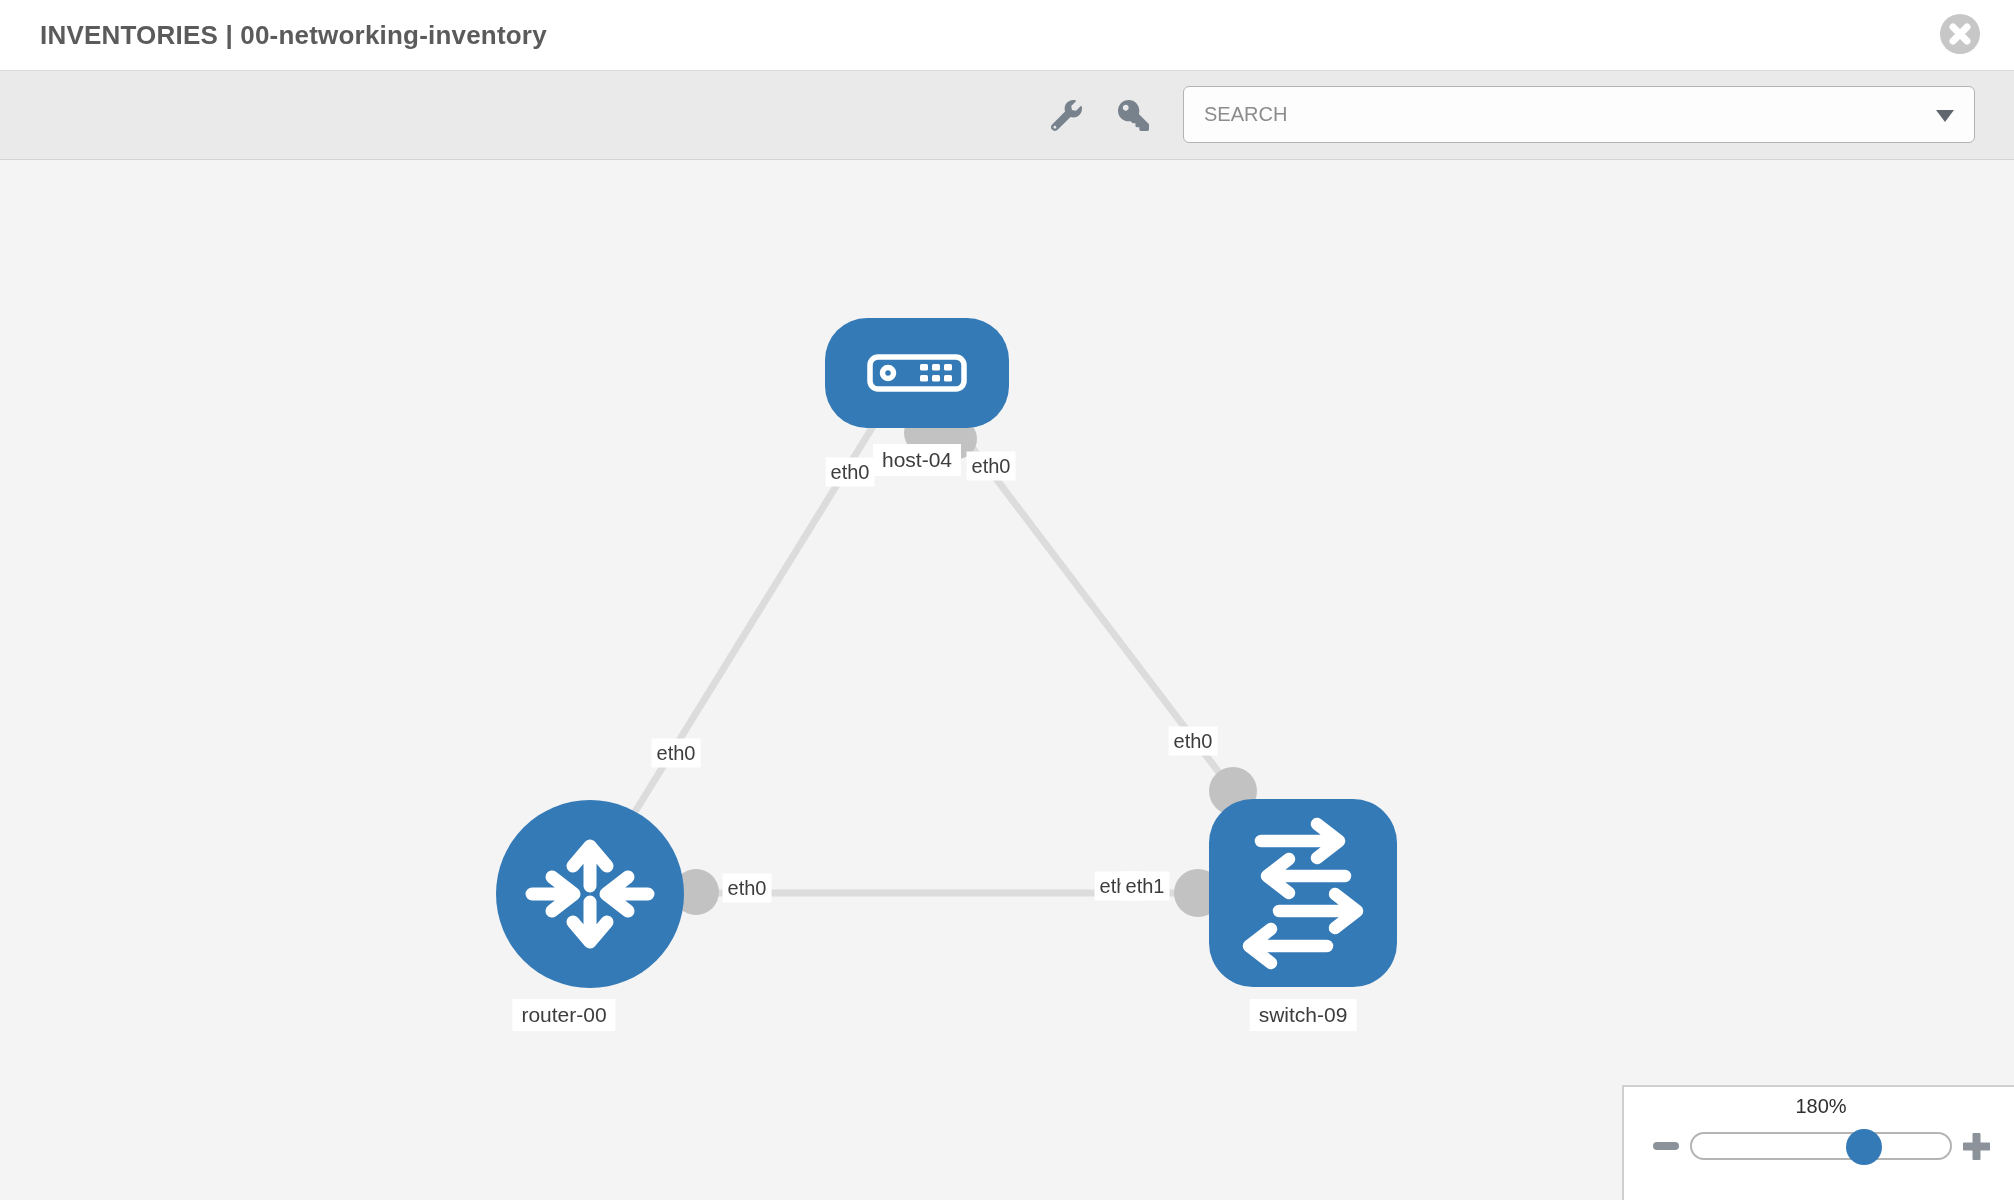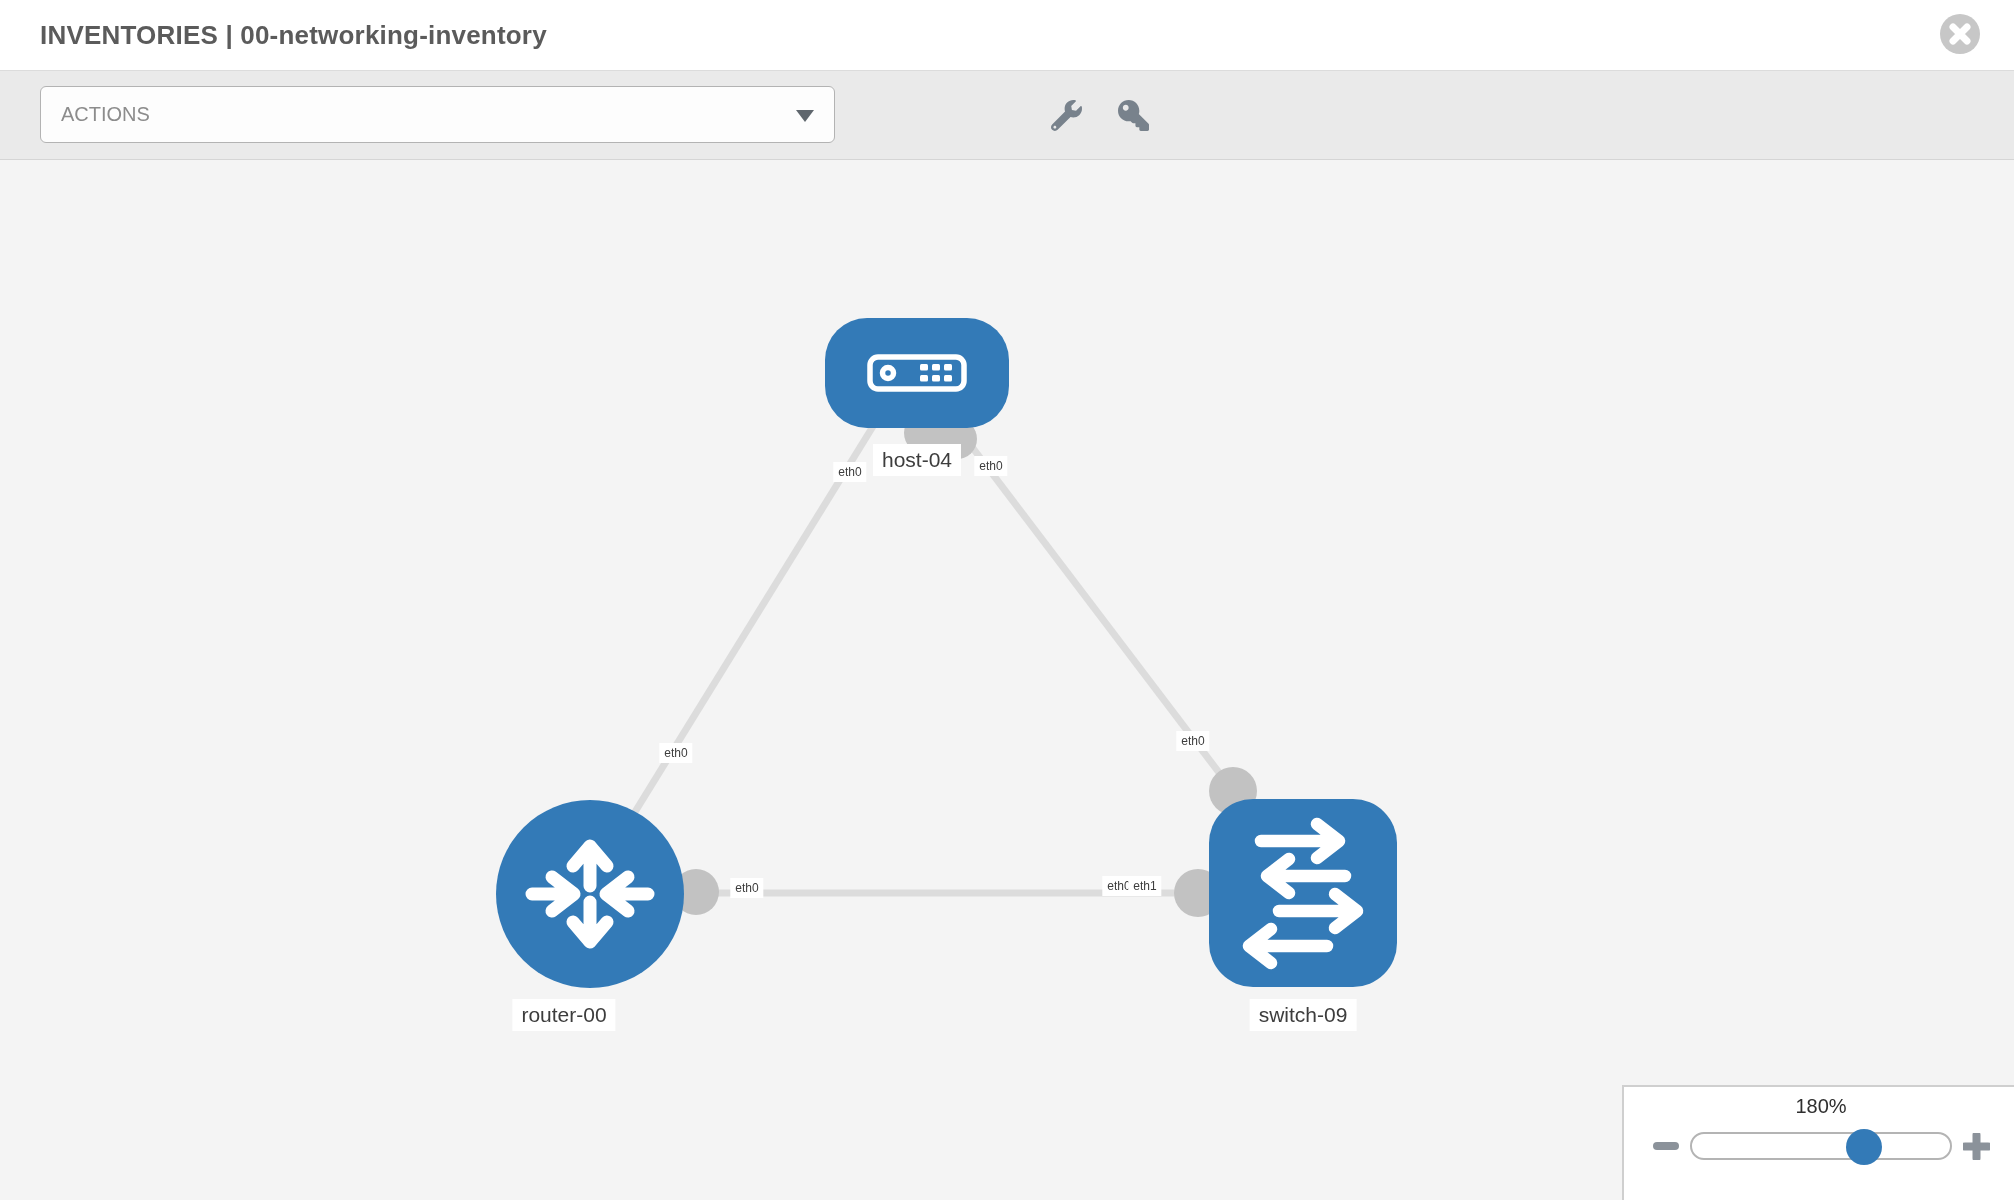--- a/index.html
+++ b/index.html
@@ -55,21 +55,21 @@
   .canvas {
     position:relative; width:2014px; height:1042px; background:#f4f4f4;
   }
   .graph { position:absolute; left:0; top:0; }
 
   .chip {
     position:absolute; transform:translate(-50%,-50%);
     background:#ffffff; color:#3d3d3d; white-space:nowrap;
   }
   .node-label  { font-size:21px; padding:4px 9px; }
-  .iface-label { font-size:12px; padding:3px 5px; }
+  .iface-label { font-size:20px; padding:3px 5px; }
 
   
   .zoom-panel {
     position:absolute; left:1622px; top:925px; width:392px; height:117px;
     background:#ffffff; box-sizing:border-box;
     border-top:2px solid #cfcfcf; border-left:2px solid #cfcfcf;
   }
   .zoom-value {
     position:absolute; left:66px; top:8px; width:262px; text-align:center;
     font-size:20px; color:#2f2f2f;
@@ -99,38 +99,38 @@
   <div class="header">
     <div class="page-title">INVENTORIES | 00-networking-inventory</div>
     <button class="close-btn">
       <svg width="22" height="22" viewBox="0 0 22 22">
         <path d="M4 4 L18 18 M18 4 L4 18" stroke="#ffffff" stroke-width="7" stroke-linecap="round" fill="none"></path>
       </svg>
     </button>
   </div>
 
   <div class="toolbar">
-    <div class="select select-actions">
-      <span class="select-label">ACTIONS</span>
-      <span class="caret"></span>
-    </div>
 
     <button class="tool-btn wrench">
       <svg width="31" height="31" viewBox="0 0 512 512">
         <path fill="#78828c" d="M507.73 109.1c-2.24-9.03-13.54-12.09-20.12-5.51l-74.36 74.36-67.88-11.31-11.31-67.88 74.36-74.36c6.62-6.62 3.43-17.9-5.66-20.16-47.38-11.74-99.55.91-136.58 37.93-39.64 39.64-50.55 97.1-34.05 147.2L18.74 402.76c-24.99 24.99-24.99 65.51 0 90.5 24.99 24.99 65.51 24.99 90.5 0l213.21-213.21c50.12 16.71 107.47 5.68 147.37-34.22 37.07-37.07 49.7-89.32 37.91-136.73zM64 472c-13.25 0-24-10.75-24-24 0-13.26 10.75-24 24-24s24 10.74 24 24c0 13.25-10.75 24-24 24z"></path>
       </svg>
     </button>
     <button class="tool-btn key">
       <svg width="31" height="31" viewBox="0 0 512 512">
         <g transform="scale(-1,1) translate(-512,0)">
           <path fill="#78828c" d="M512 176.001C512 273.203 433.202 352 336 352c-11.22 0-22.19-1.062-32.827-3.069l-24.012 27.014A23.999 23.999 0 0 1 261.223 384H224v40c0 13.255-10.745 24-24 24h-40v40c0 13.255-10.745 24-24 24H24c-13.255 0-24-10.745-24-24v-78.059c0-6.365 2.529-12.47 7.029-16.971l161.802-161.802C163.108 219.422 160 198.054 160 176 160 78.798 238.797.001 335.999 0 433.488-.001 512 78.511 512 176.001zM336 128c0 26.51 21.49 48 48 48s48-21.49 48-48-21.49-48-48-48-48 21.49-48 48z"></path>
         </g>
       </svg>
     </button>
 
+    <div class="select select-search">
+      <span class="select-label">SEARCH</span>
+      <span class="caret"></span>
+    </div>
   </div>
 
   <div class="canvas">
     <svg class="graph" width="2014" height="1042" viewBox="0 0 2014 1042">
 
       <g stroke="#dcdcdc" stroke-width="7">
         <line x1="880" y1="255" x2="630" y2="660"></line>
         <line x1="950" y1="258" x2="1233" y2="631"></line>
         <line x1="640" y1="733" x2="1240" y2="733"></line>
       </g>

